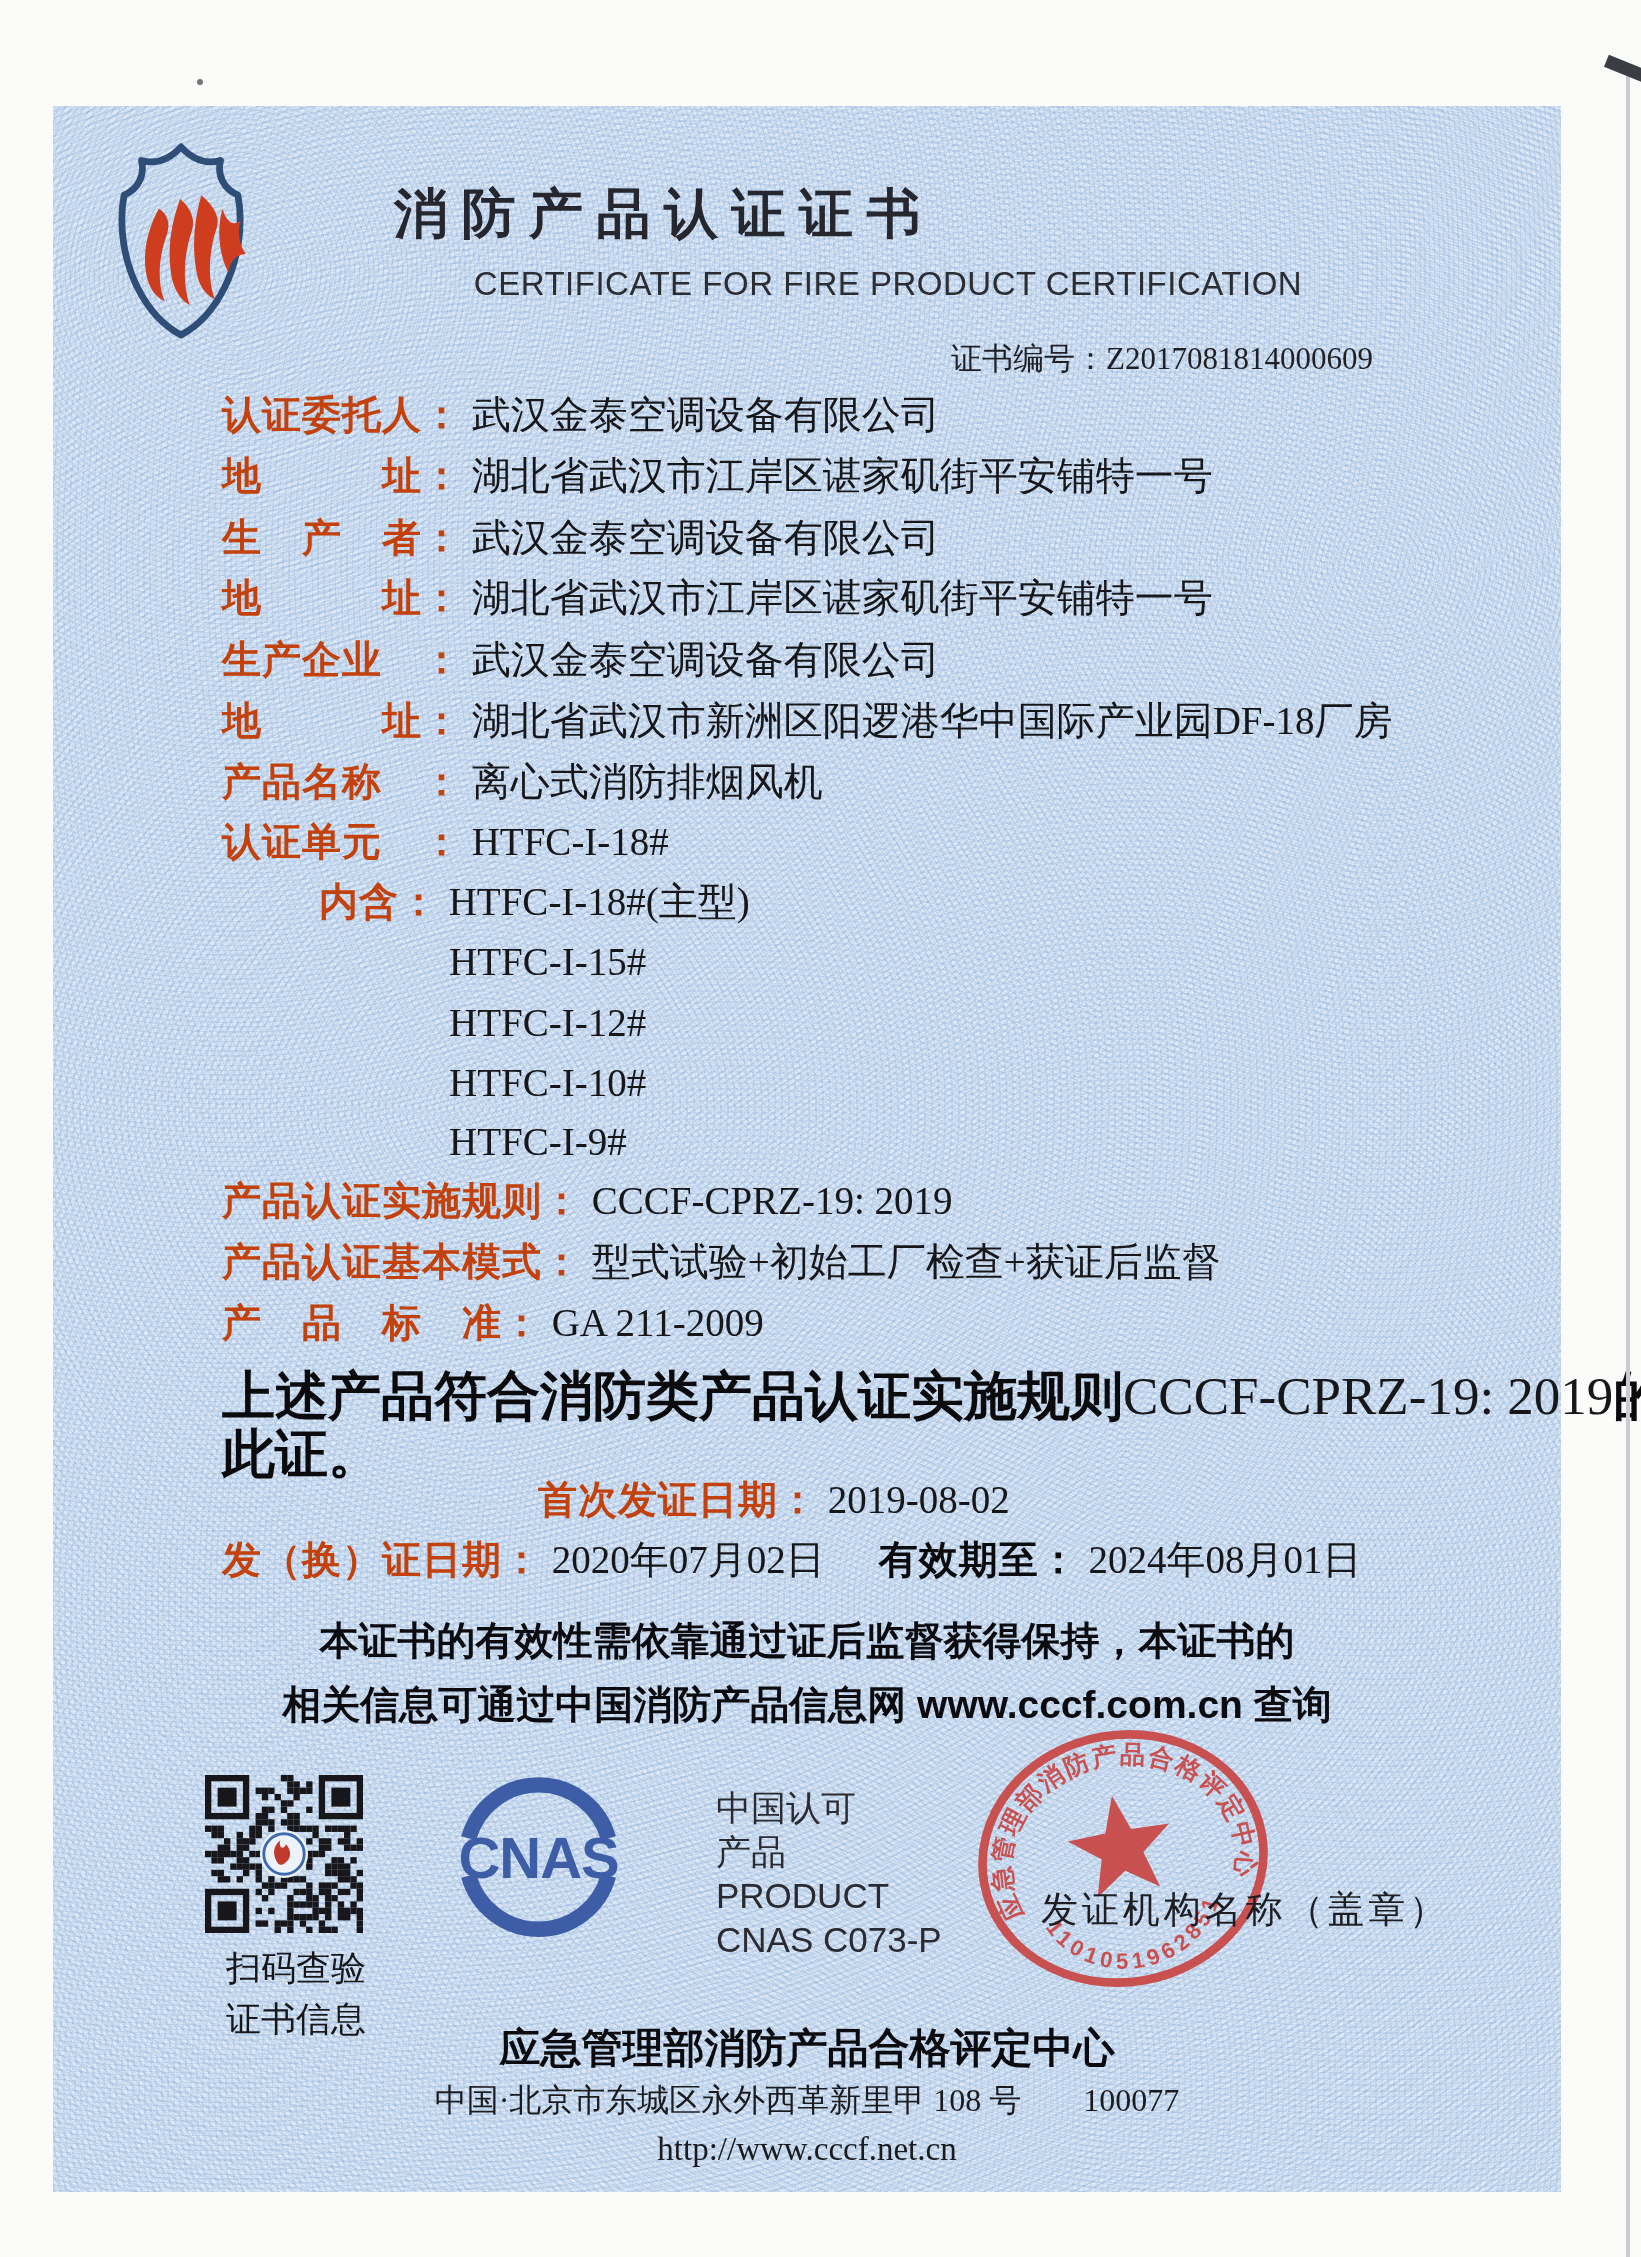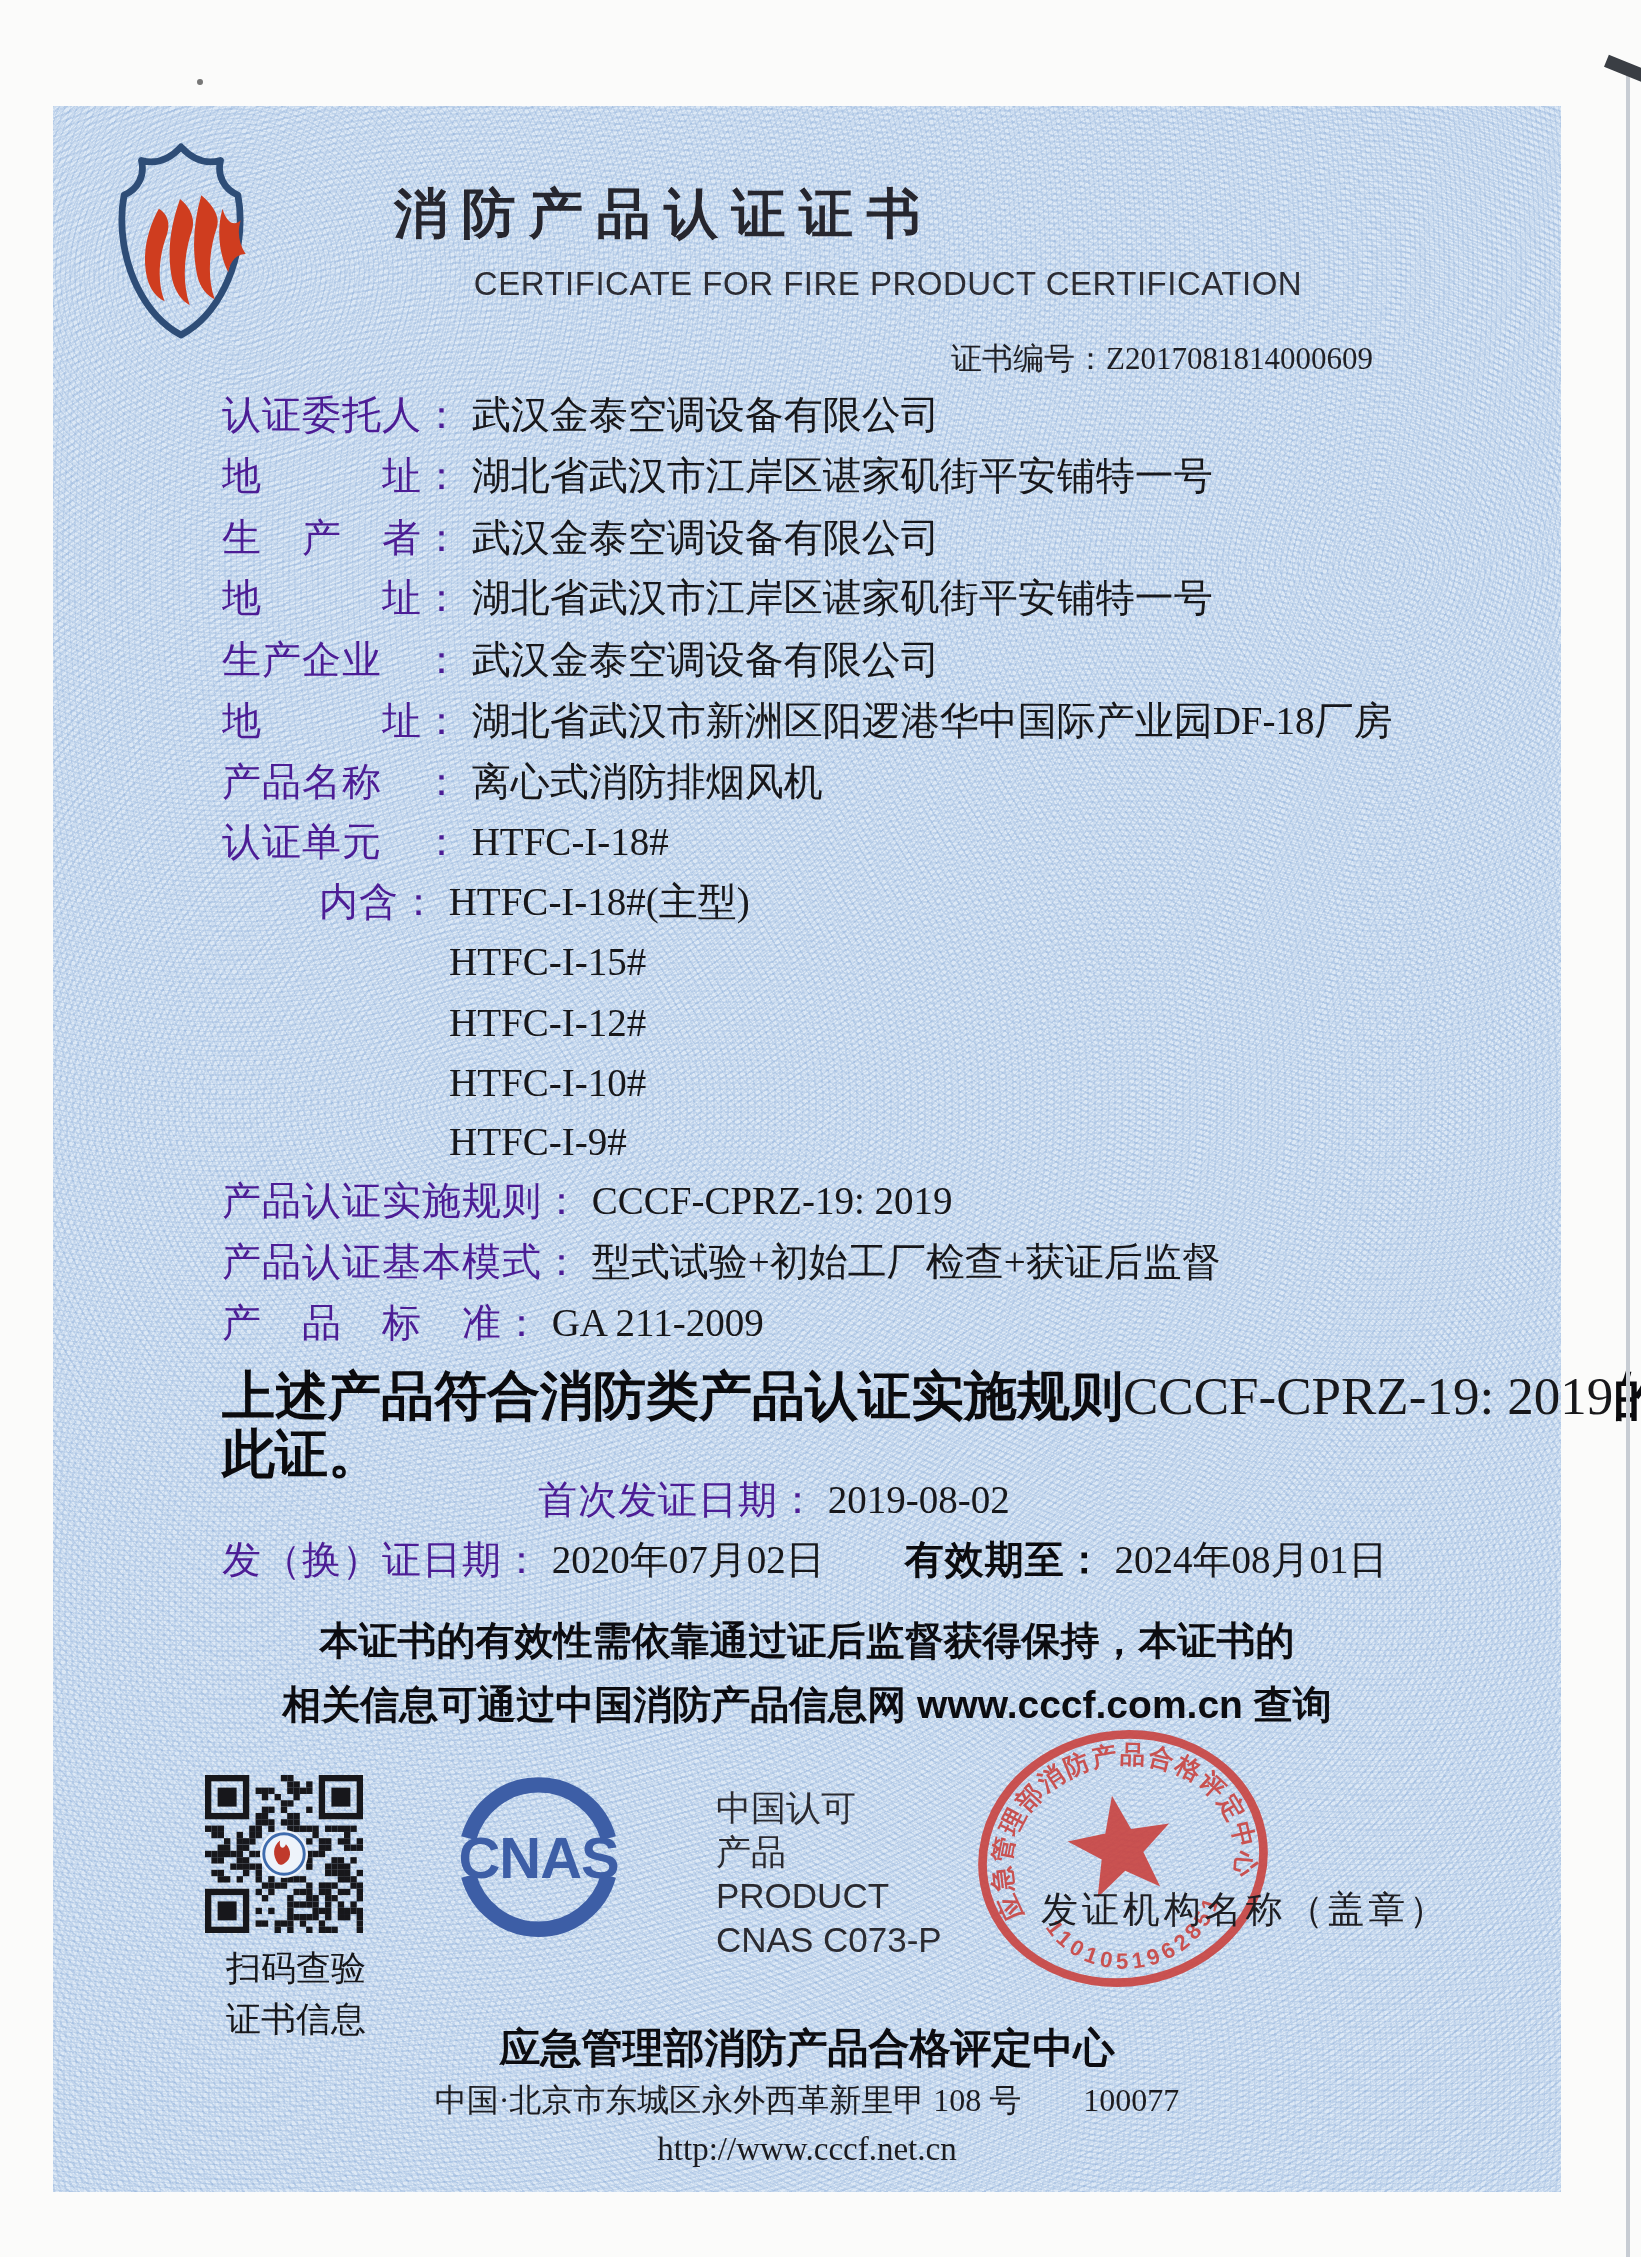--- a/index.html
+++ b/index.html
@@ -20,25 +20,25 @@
   .abs{position:absolute;white-space:nowrap;}
 
   .title-cn{left:53px;width:1222px;top:178px;text-align:center;font-family:"Liberation Serif",serif;
             font-size:54px;font-weight:600;letter-spacing:13.5px;color:#26262e;}
   .title-en{left:70px;width:1636px;top:265px;text-align:center;font-size:33px;font-weight:400;
             letter-spacing:0.5px;color:#2c2c33;}
   .certno{left:951px;top:338px;font-size:31px;color:#1f1f24;font-family:"Liberation Serif",serif;}
   .certno .lbl{font-family:Liberation Serif, serif;}
 
   .frow{position:absolute;left:222px;font-size:39px;line-height:1.1;white-space:nowrap;}
-  .frow .lbl{font-family:"Liberation Sans",sans-serif;font-weight:400;color:#4c1d95;letter-spacing:1px;}
+  .frow .lbl{font-family:"Liberation Sans",sans-serif;font-weight:700;color:#c2410c;letter-spacing:1px;}
   .frow .val{font-family:"Liberation Serif",serif;color:#17171a;margin-left:9.7px;}
   .frow.inner{left:319px;}
   .frow.model{left:449px;font-family:"Liberation Serif",serif;color:#17171a;}
-  .frow .lbl2{font-family:"Liberation Sans",sans-serif;font-weight:700;color:#0b0b0e;margin-left:80px;letter-spacing:1px;}
+  .frow .lbl2{font-family:"Liberation Sans",sans-serif;font-weight:700;color:#0b0b0e;margin-left:54px;letter-spacing:1px;}
 
   .stmt{position:absolute;left:222px;font-size:53px;white-space:nowrap;}
   .stmt .b{font-family:"Liberation Sans",sans-serif;font-weight:700;color:#0b0b0e;}
   .stmt .r{font-family:"Liberation Serif",serif;color:#17171a;}
 
   .notice{left:53px;width:1508px;text-align:center;font-size:39px;font-weight:700;color:#0c0c10;
           font-family:"Liberation Sans",sans-serif;}
 
   .qr-caption{left:226px;top:1943px;font-size:35px;line-height:51px;color:#17171a;
               font-family:"Liberation Serif",serif;white-space:nowrap;}

